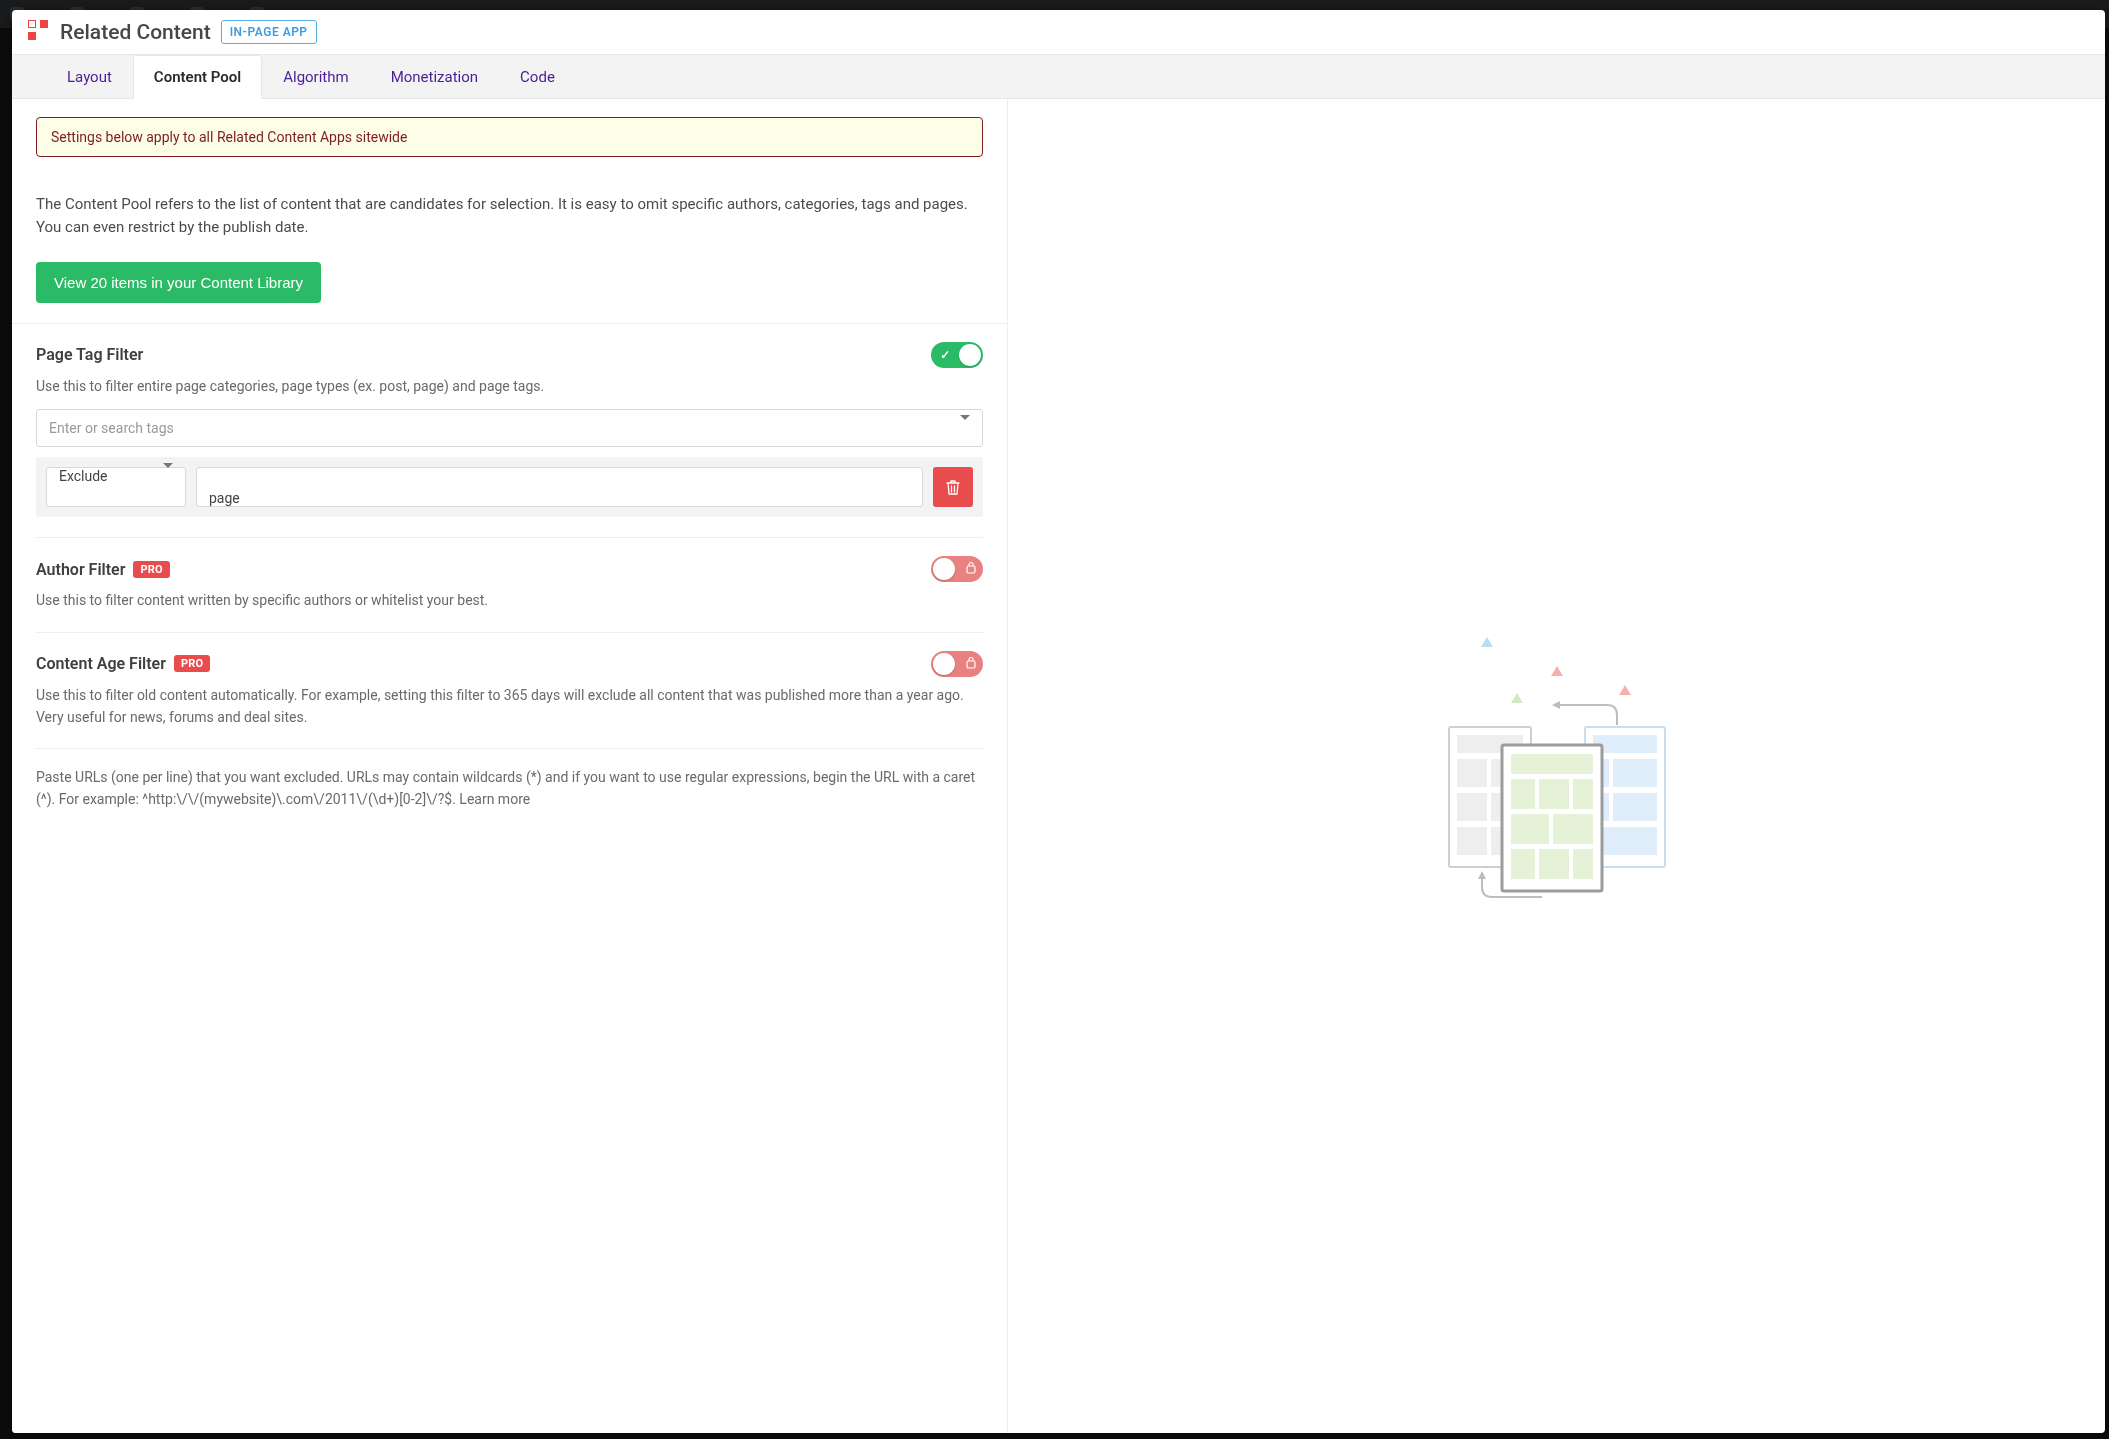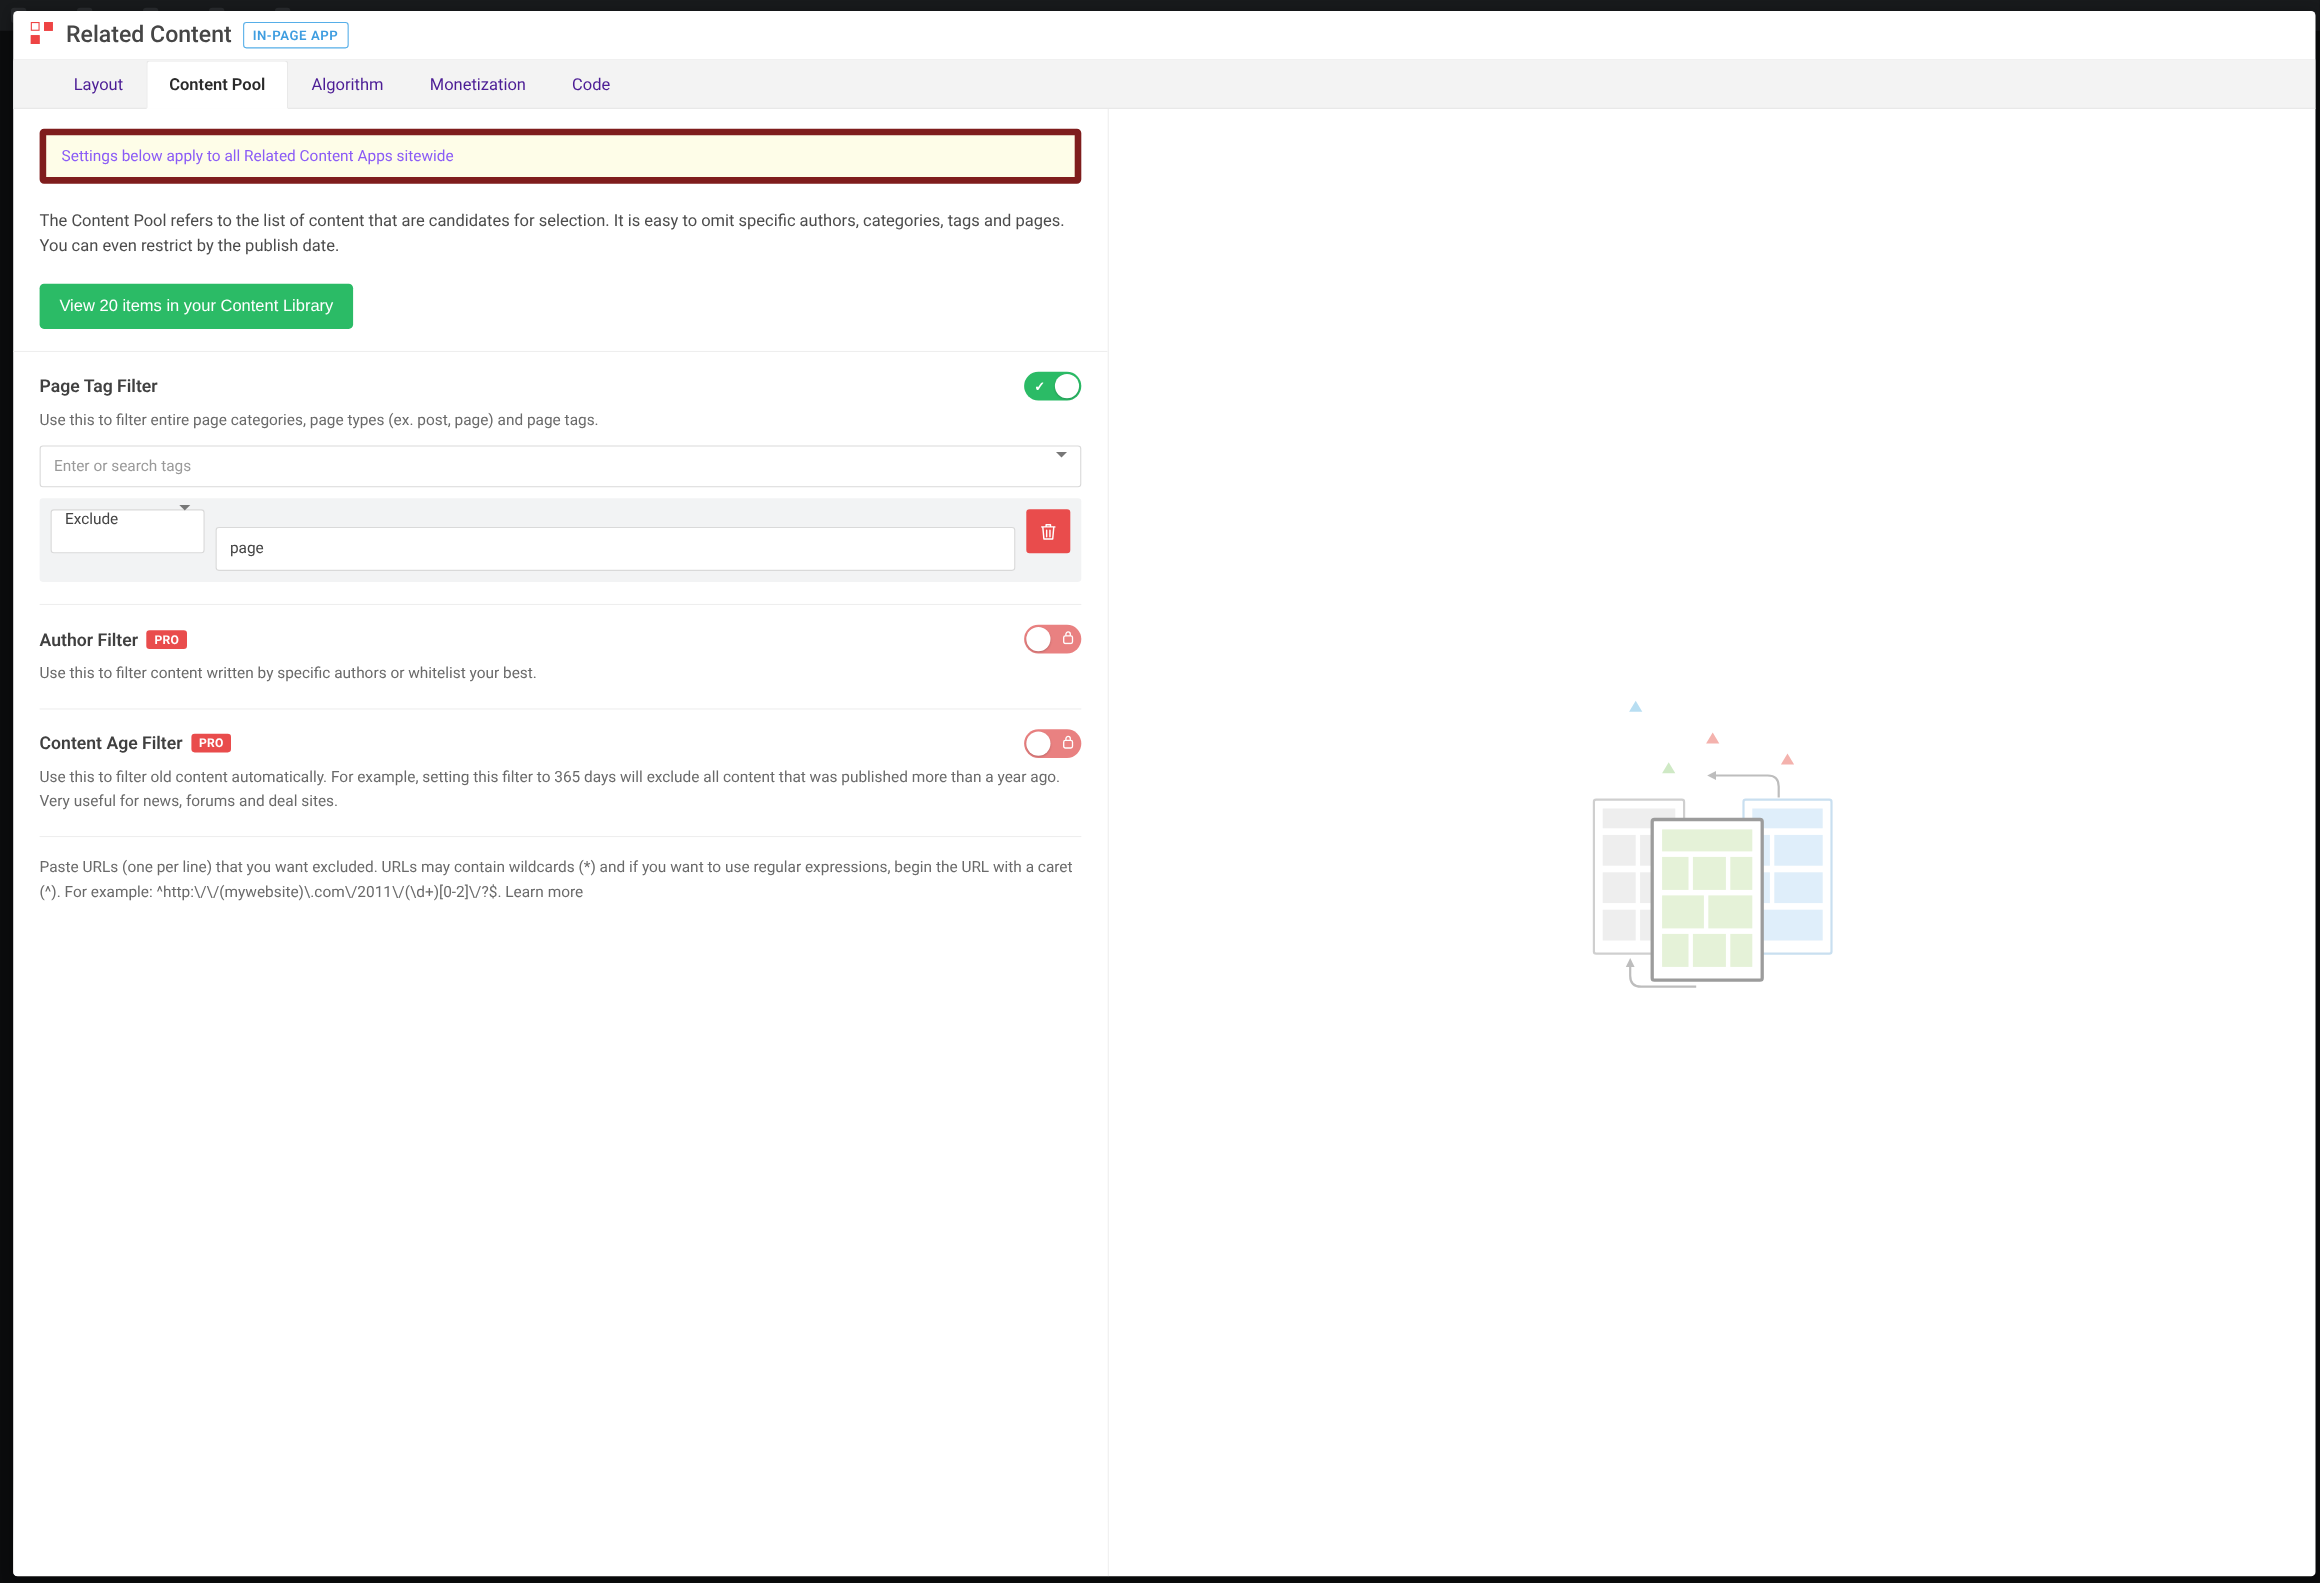--- a/index.html
+++ b/index.html
@@ -115,26 +115,26 @@
     padding: 18px 24px 0 24px;
     position: relative;
   }
   .left-col::-webkit-scrollbar { width: 14px; }
   .left-col::-webkit-scrollbar-track { background: #f0f0f0; }
   .left-col::-webkit-scrollbar-thumb { background: #c4c4c4; border-radius: 0; }
   .left-col::-webkit-scrollbar-button { height: 14px; background: #f0f0f0; }
 
   .notice {
     background: #fefde8;
-    border: 6px solid #7f1d1d;
-    color: #8b5cf6;
+    border: 1px solid #7f1d1d;
+    color: #7f1d1d;
     padding: 11px 14px;
     border-radius: 4px;
     font-size: 14px;
-    margin-bottom: 22px;
+    margin-bottom: 36px;
   }
 
   .intro {
     color: #4c4c4c;
     font-size: 15px;
     line-height: 1.55;
     margin-bottom: 22px;
   }
 
   .btn-primary {
@@ -247,22 +247,21 @@
     color: #444;
   }
   .rule-select {
     width: 140px;
     display: flex;
   }
   .rule-select .chev { margin-left: auto; color: #888; }
   .rule-text {
     flex: 1;
     display: flex;
-    align-items: center;
-    margin-top: 16px;
+    align-items: flex-end;
   }
   .del-btn {
     width: 40px; height: 40px;
     background: #e94c4c;
     border: none;
     border-radius: 3px;
     color: #fff;
     cursor: pointer;
     display: flex;
     align-items: center;

